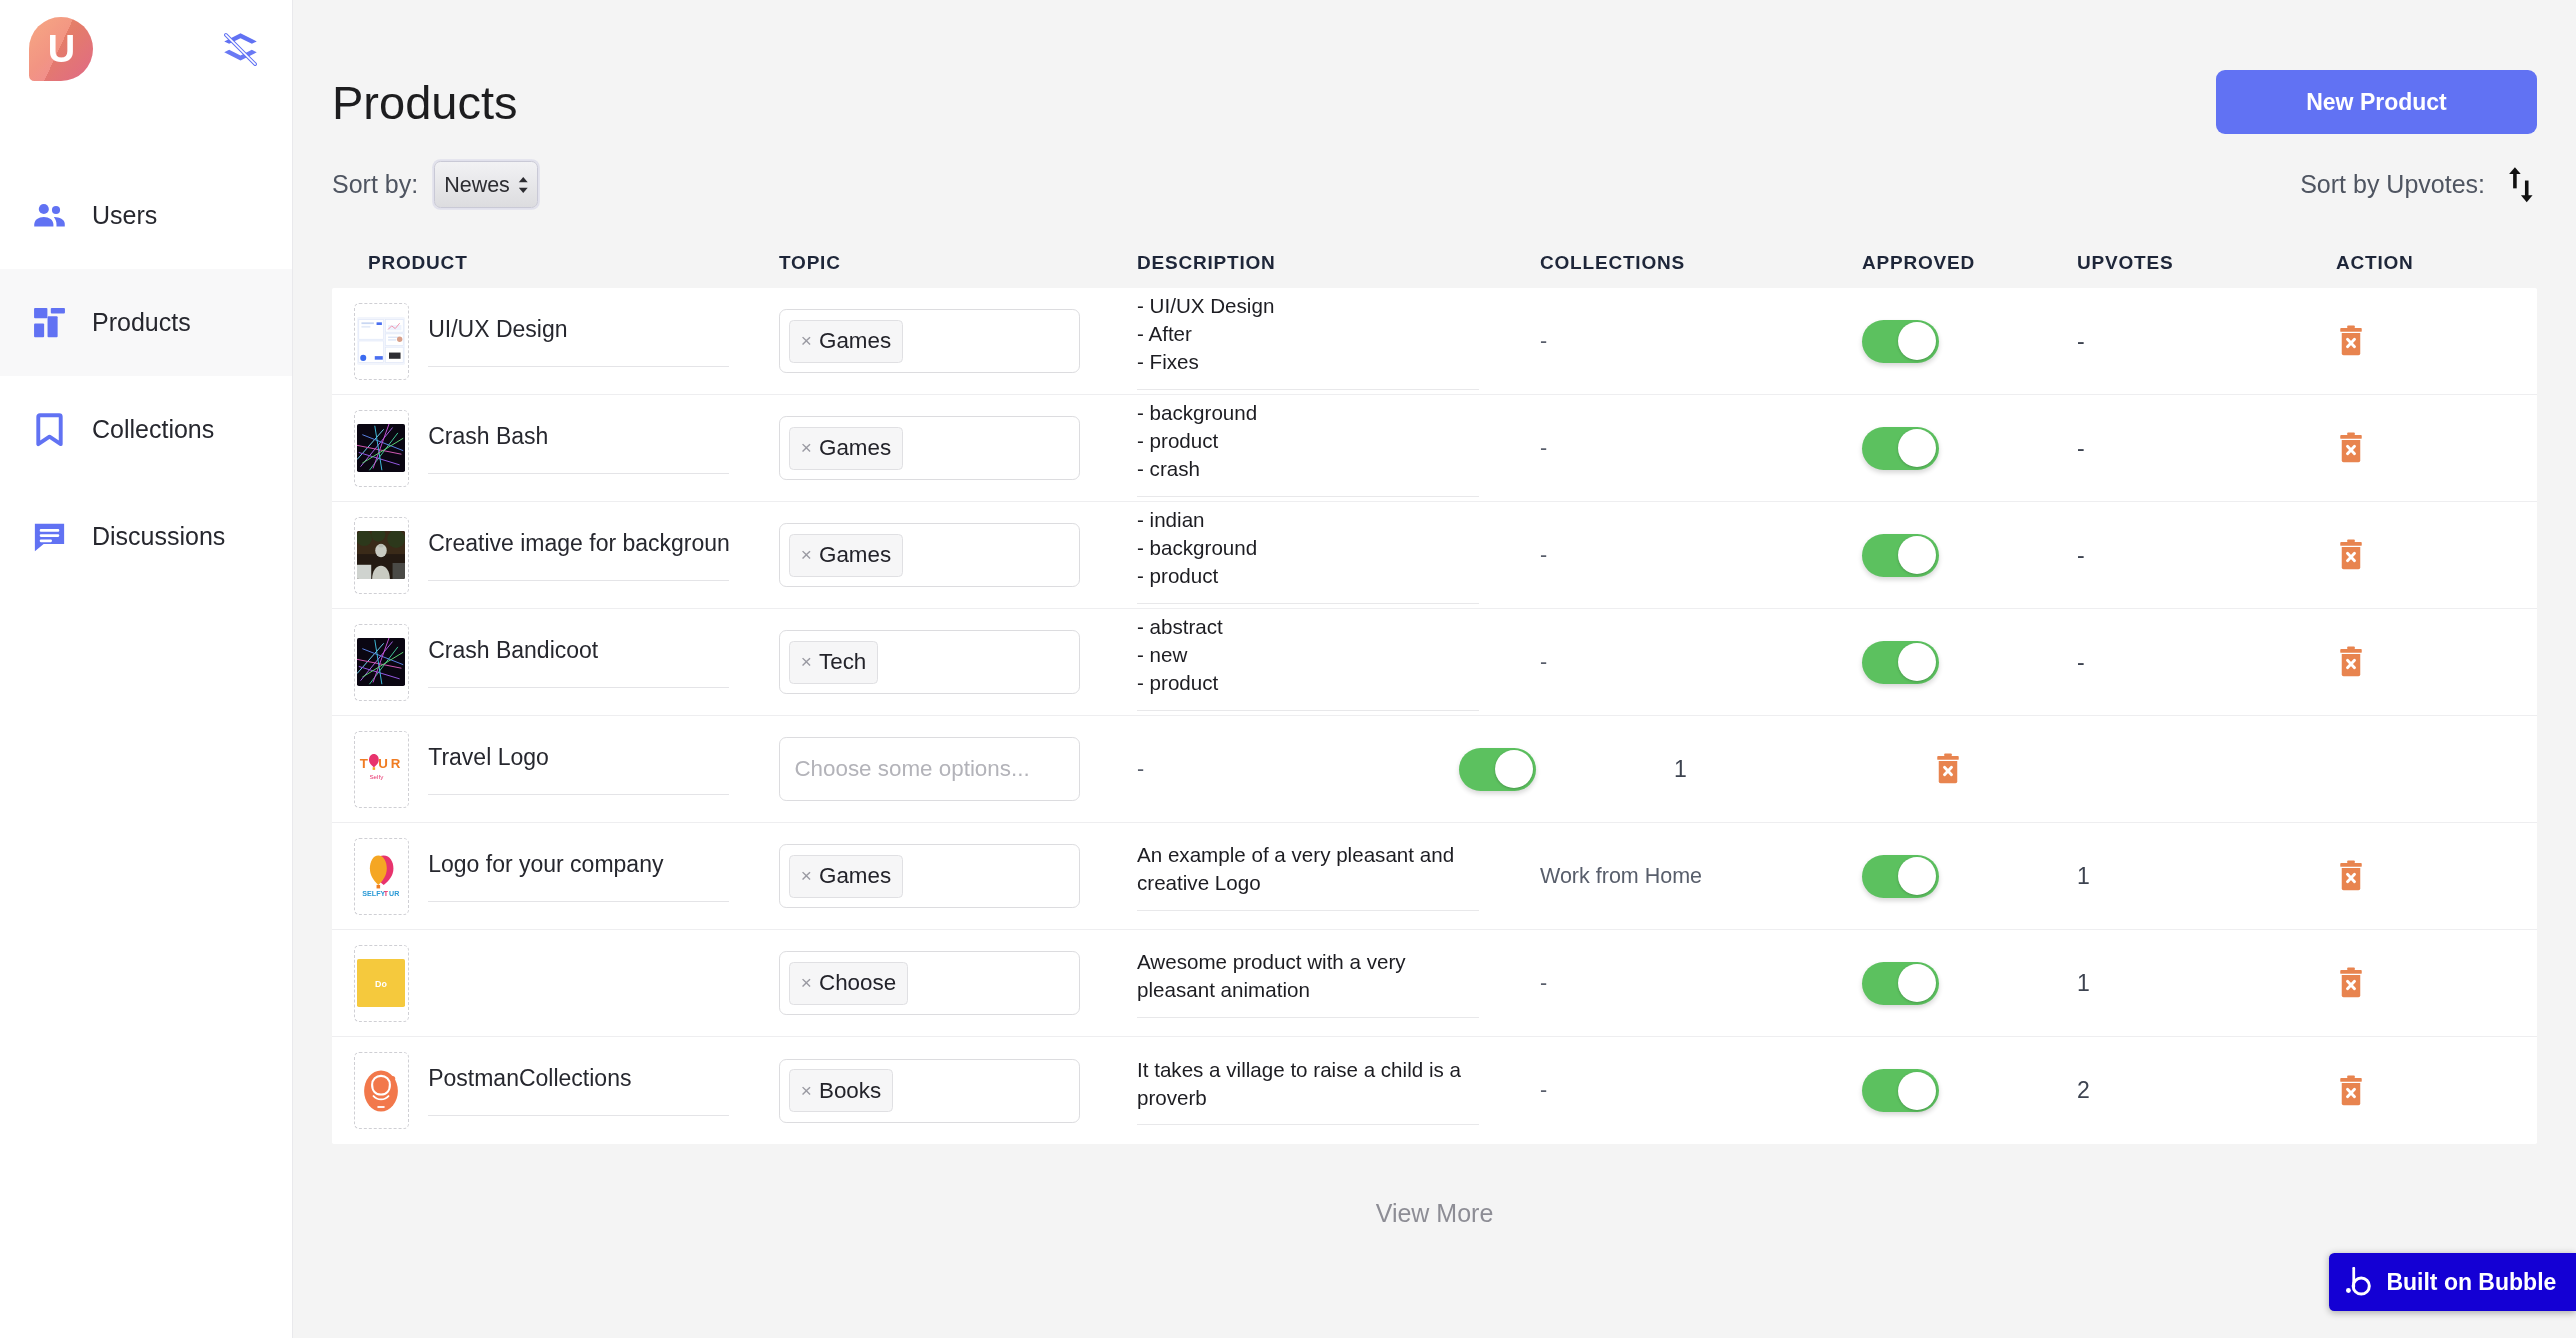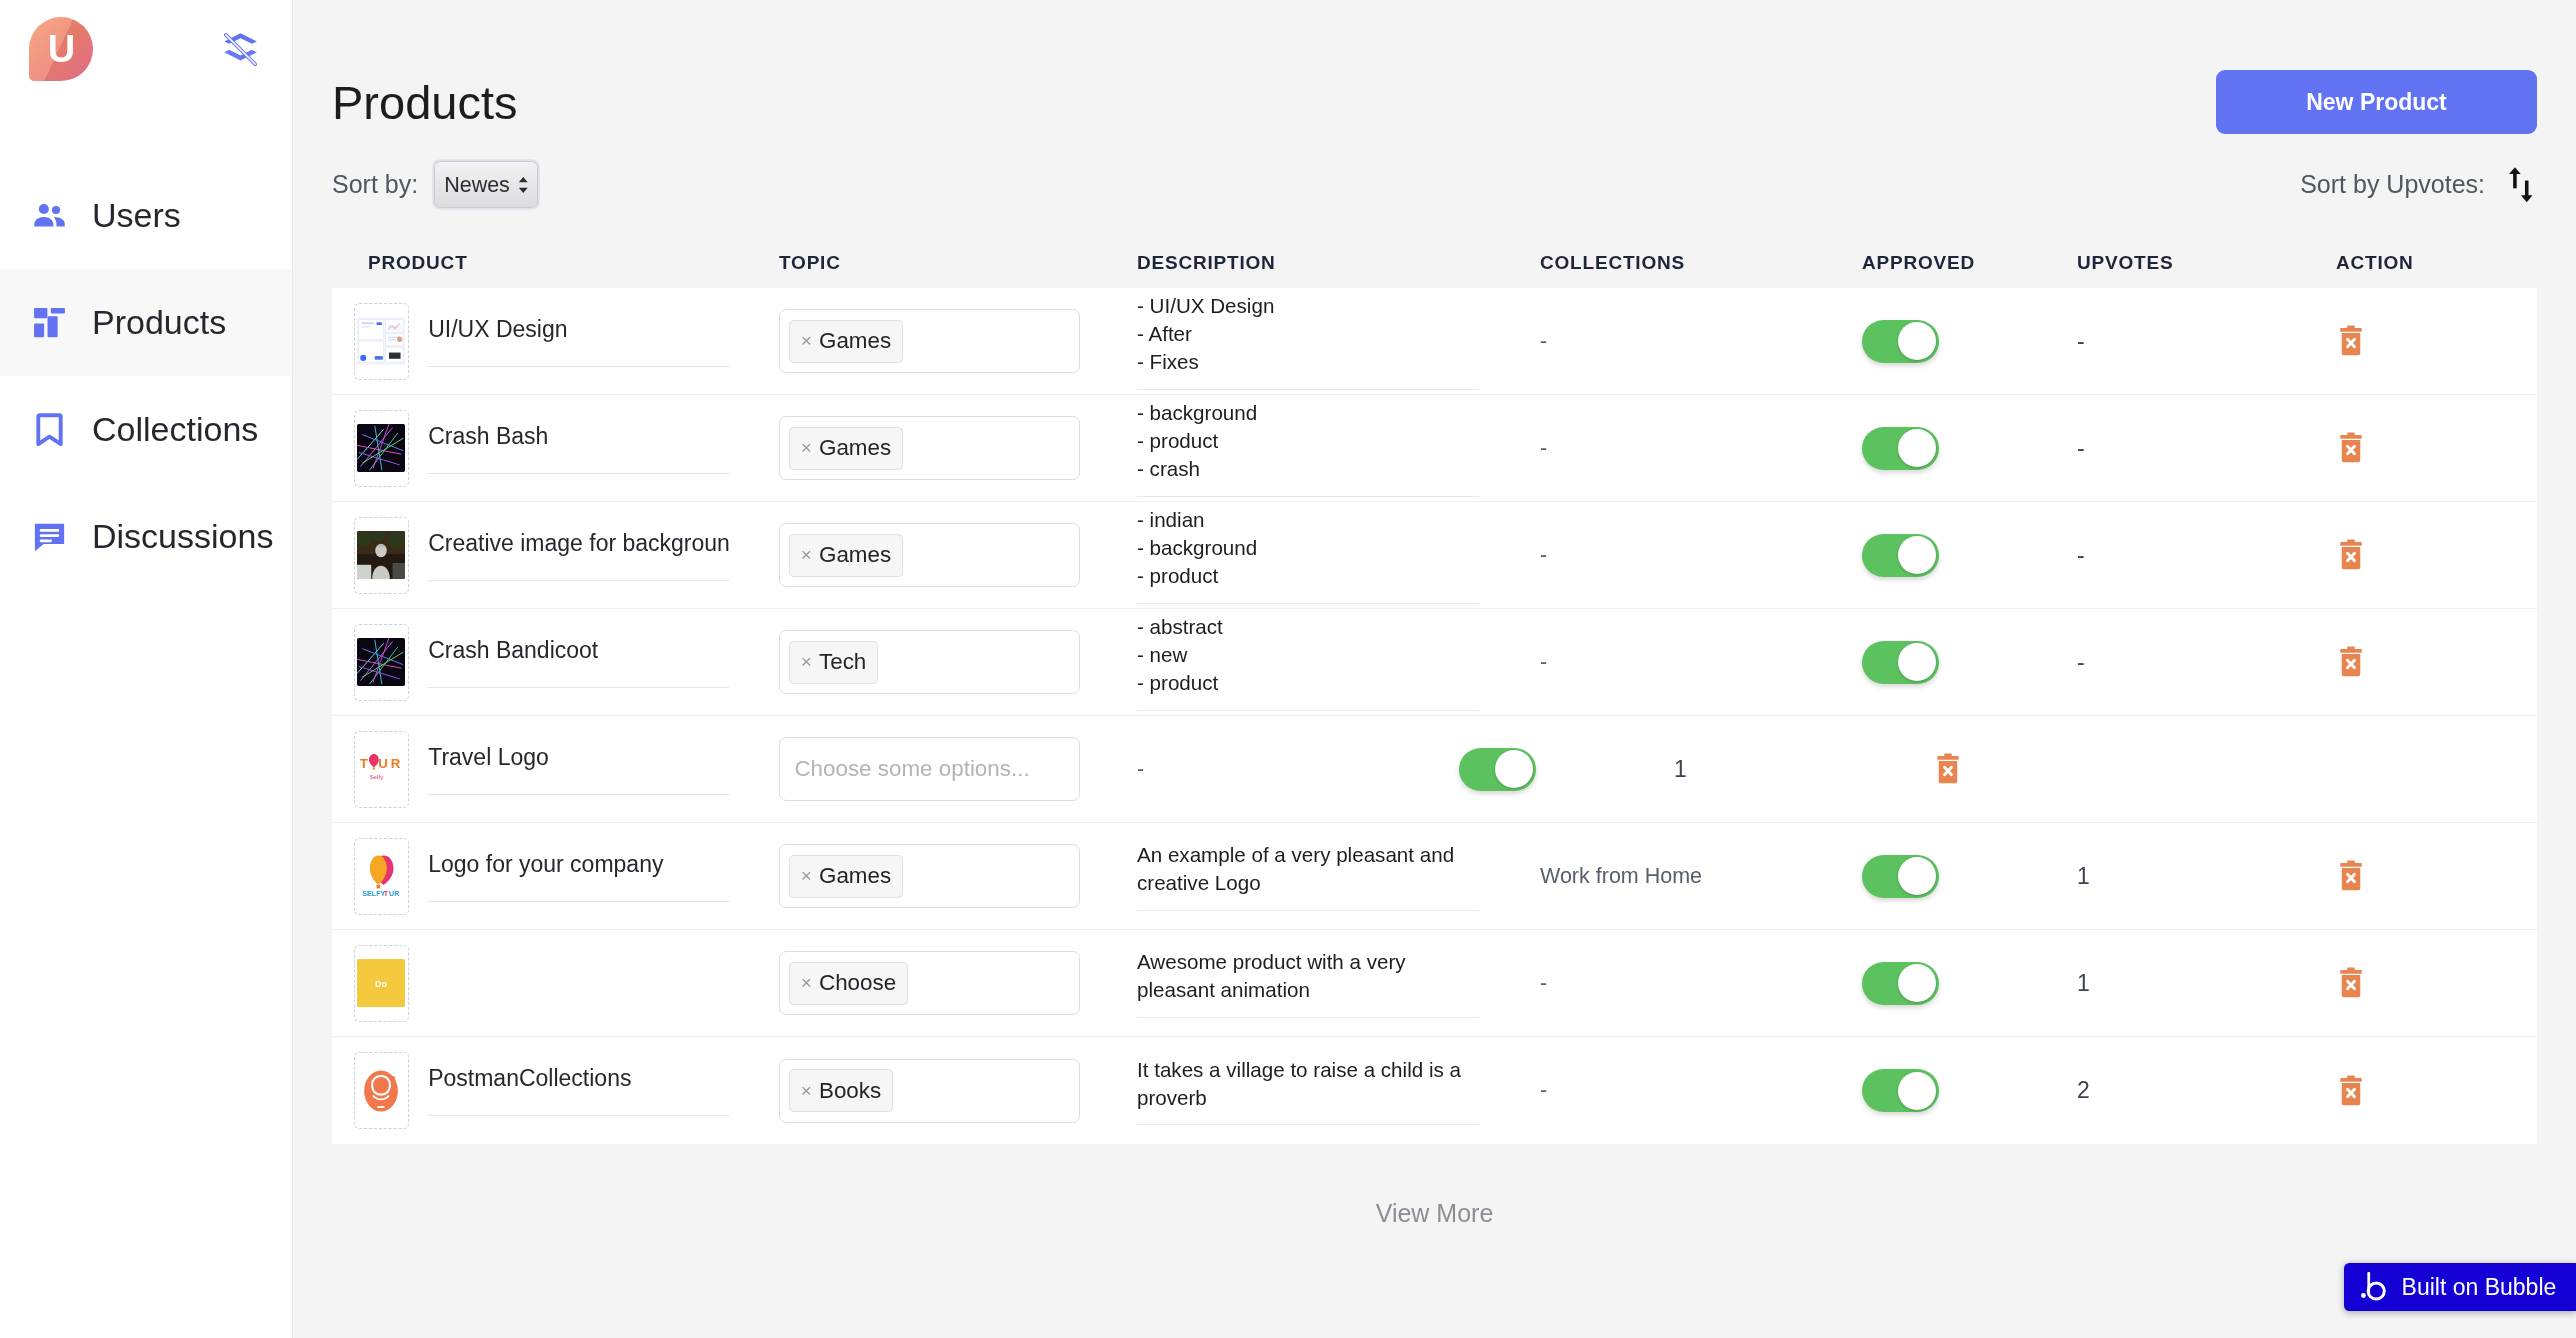--- a/index.html
+++ b/index.html
@@ -38,21 +38,21 @@
   }
   .layers-off-icon { width: 39px; height: 39px; display:block; }
 
   .nav { margin-top: 64px; }
   .nav-item {
     height: 107px; display: flex; align-items: center;
     padding-left: 30px; gap: 23px; cursor: pointer;
   }
   .nav-item.active { background: #f8f8f9; }
   .nav-icon { width: 39px; height: 39px; flex: 0 0 39px; display:block; }
-  .nav-label { font-size: 34px; color: #26272e; }
+  .nav-label { font-size: 25px; color: #26272e; }
 
   
   .main { flex: 1 1 auto; height: 1338px; position: relative; background: #f4f4f4; }
 
   .page-header {
     display: flex; align-items: center; justify-content: space-between;
     padding: 70px 39px 0 39px;
   }
   .page-title { font-size: 47px; font-weight: normal; color: #1d1d1f; line-height: 1; }
   .new-product-btn {
@@ -162,23 +162,23 @@
 
   
   .view-more-wrap { text-align: center; margin-top: 55px; }
   .view-more {
     font-size: 25px; color: #8d8d95; cursor: pointer; display:inline-block;
   }
 
   .bubble-badge {
     position: absolute; right: 0px; bottom: 27px;
     background: #1400d4; color: #fff;
-    height: 48px; border-radius: 5.4px 0 0 5.4px;
+    height: 58px; border-radius: 5.4px 0 0 5.4px;
     display: flex; align-items: center; gap: 12.5px;
-    padding: 0 19.7px 0 16px; font-size: 23px; font-weight: normal;
+    padding: 0 19.7px 0 16px; font-size: 23px; font-weight: bold;
     box-shadow: 0 1.8px 7.2px rgba(0,0,0,.3); cursor: pointer;
   }
   .bubble-logo { width: 29px; height: 30px; display:block; }
 </style>
 </head>
 <body>
 
 <div class="app">
 
   <aside class="sidebar">

